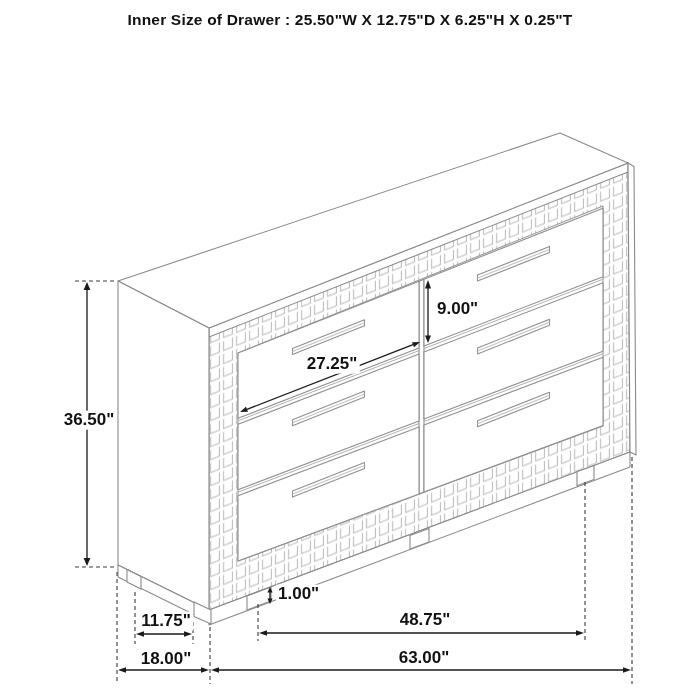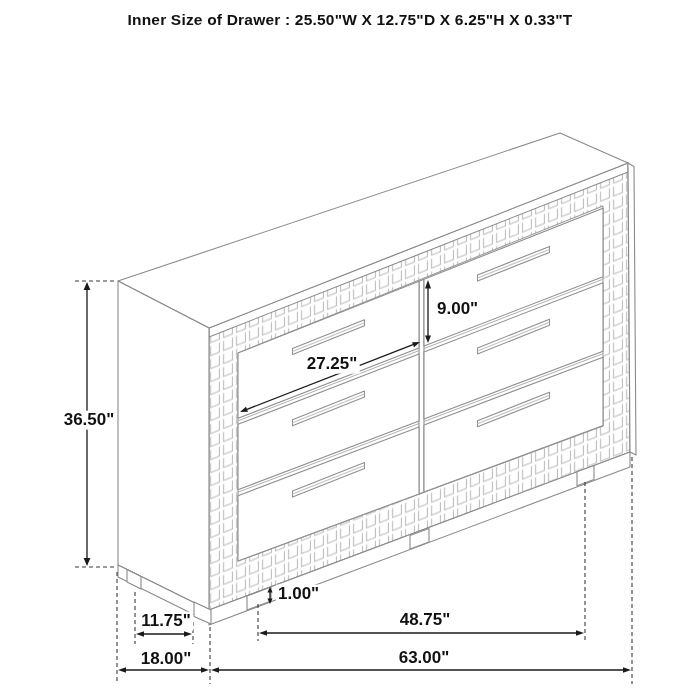--- a/index.html
+++ b/index.html
@@ -128,21 +128,21 @@
         <polygon points="118,670 126,667.2 126,672.8"></polygon>
         <polygon points="209,670 201,667.2 201,672.8"></polygon>
         <polygon points="259,633 267,630.2 267,635.8"></polygon>
         <polygon points="584,633 576,630.2 576,635.8"></polygon>
         <polygon points="211,670 219,667.2 219,672.8"></polygon>
         <polygon points="631,670 623,667.2 623,672.8"></polygon>
       </g>
     </g>
   </svg>
 
-  <div class="diagram-title">Inner Size of Drawer : 25.50"W X 12.75"D X 6.25"H X 0.33"T</div>
+  <div class="diagram-title">Inner Size of Drawer : 25.50"W X 12.75"D X 6.25"H X 0.25"T</div>
 
   <div class="dim-label center-anchor" style="left:89px;top:420px;">36.50"</div>
 
   <div class="dim-label left-anchor" style="left:435px;top:309px;">9.00"</div>
 
   <div class="dim-label center-anchor" style="left:332px;top:364px;">27.25"</div>
 
   <div class="dim-label center-anchor" style="left:166px;top:621px;">11.75"</div>
 
   <div class="dim-label center-anchor" style="left:166px;top:659px;">18.00"</div>

